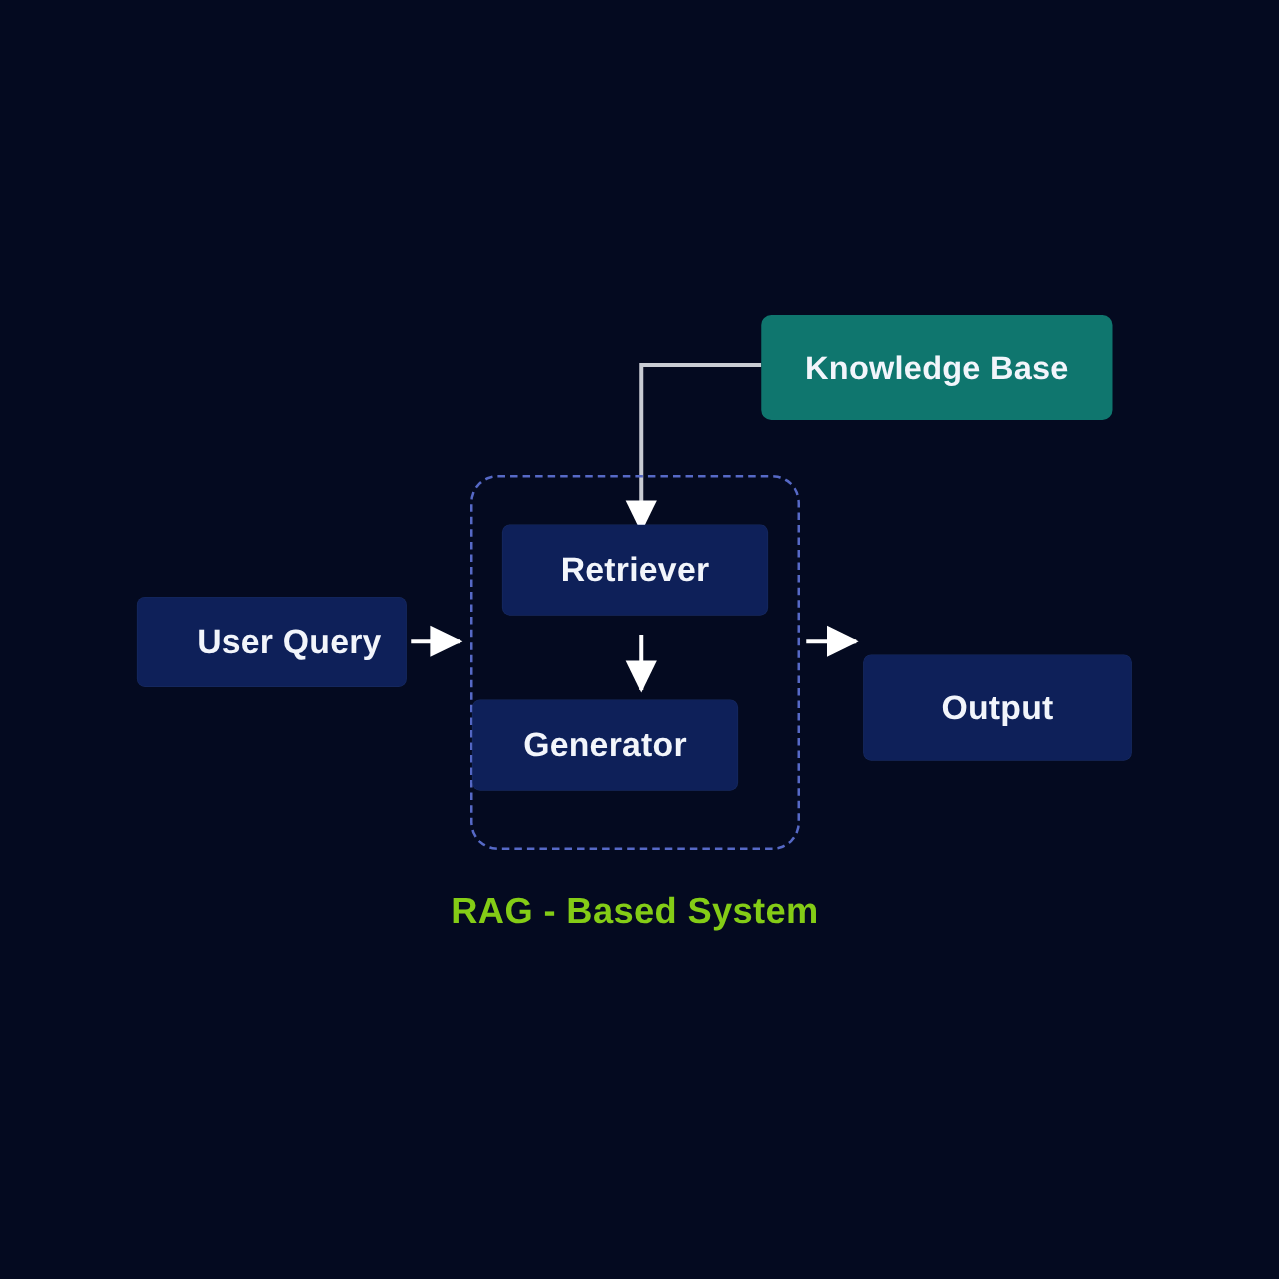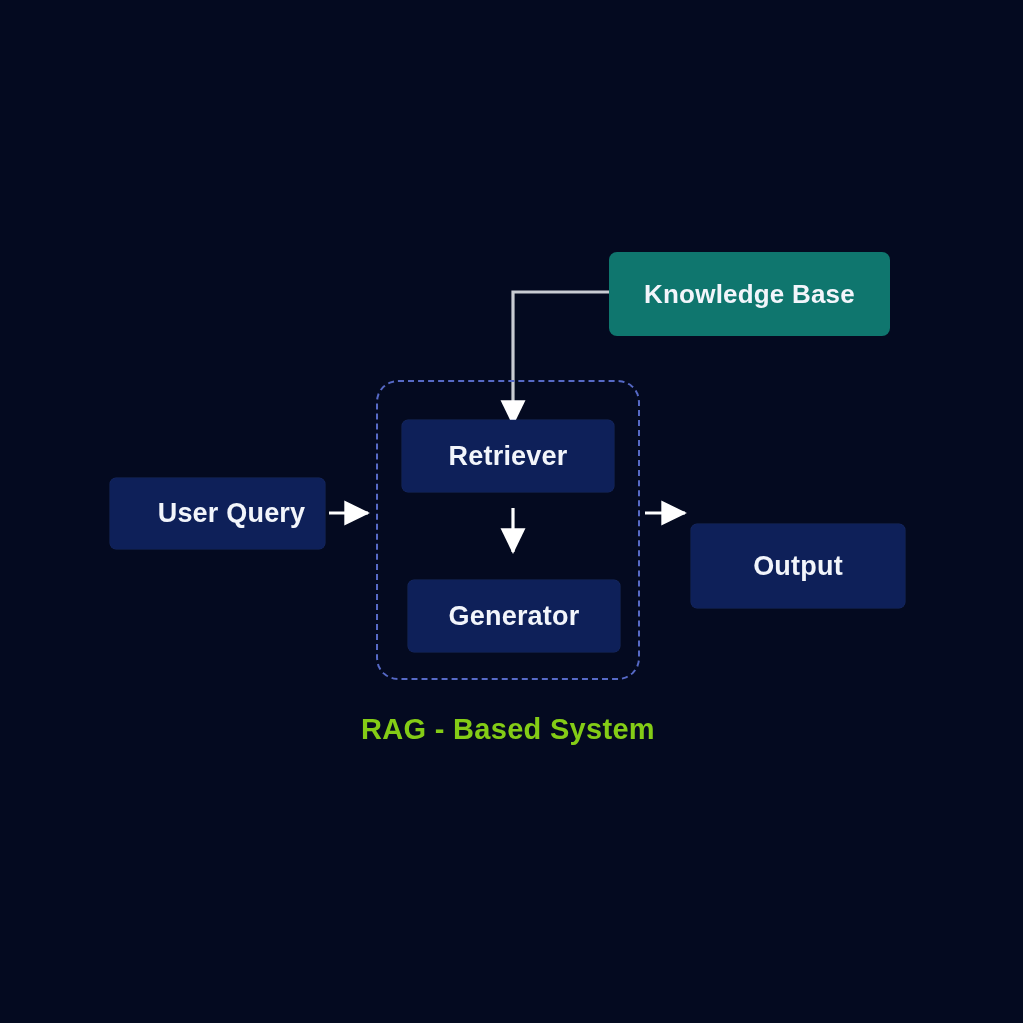--- a/index.html
+++ b/index.html
@@ -58,23 +58,22 @@
   #node-knowledge-base {
     left: 609px;  top: 252px;  width: 281px; height: 84px;
     font-size: 26px;
     border-radius: 8px;
   }
   #node-retriever {
     left: 402px;  top: 420px;  width: 212px; height: 72px;
     font-size: 27px;
   }
   #node-generator {
-    left: 408px;  top: 560px;  width: 212px; height: 72px;
+    left: 378px;  top: 560px;  width: 212px; height: 72px;
     font-size: 27px;
-    margin-top: 20px;
   }
   #node-output {
     left: 691px;  top: 492px;  width: 214px; height: 84px;
     font-size: 27px;
     margin-top: 32px;
   }
   
   #group-rag {
     position: absolute;
     left: 376px;

